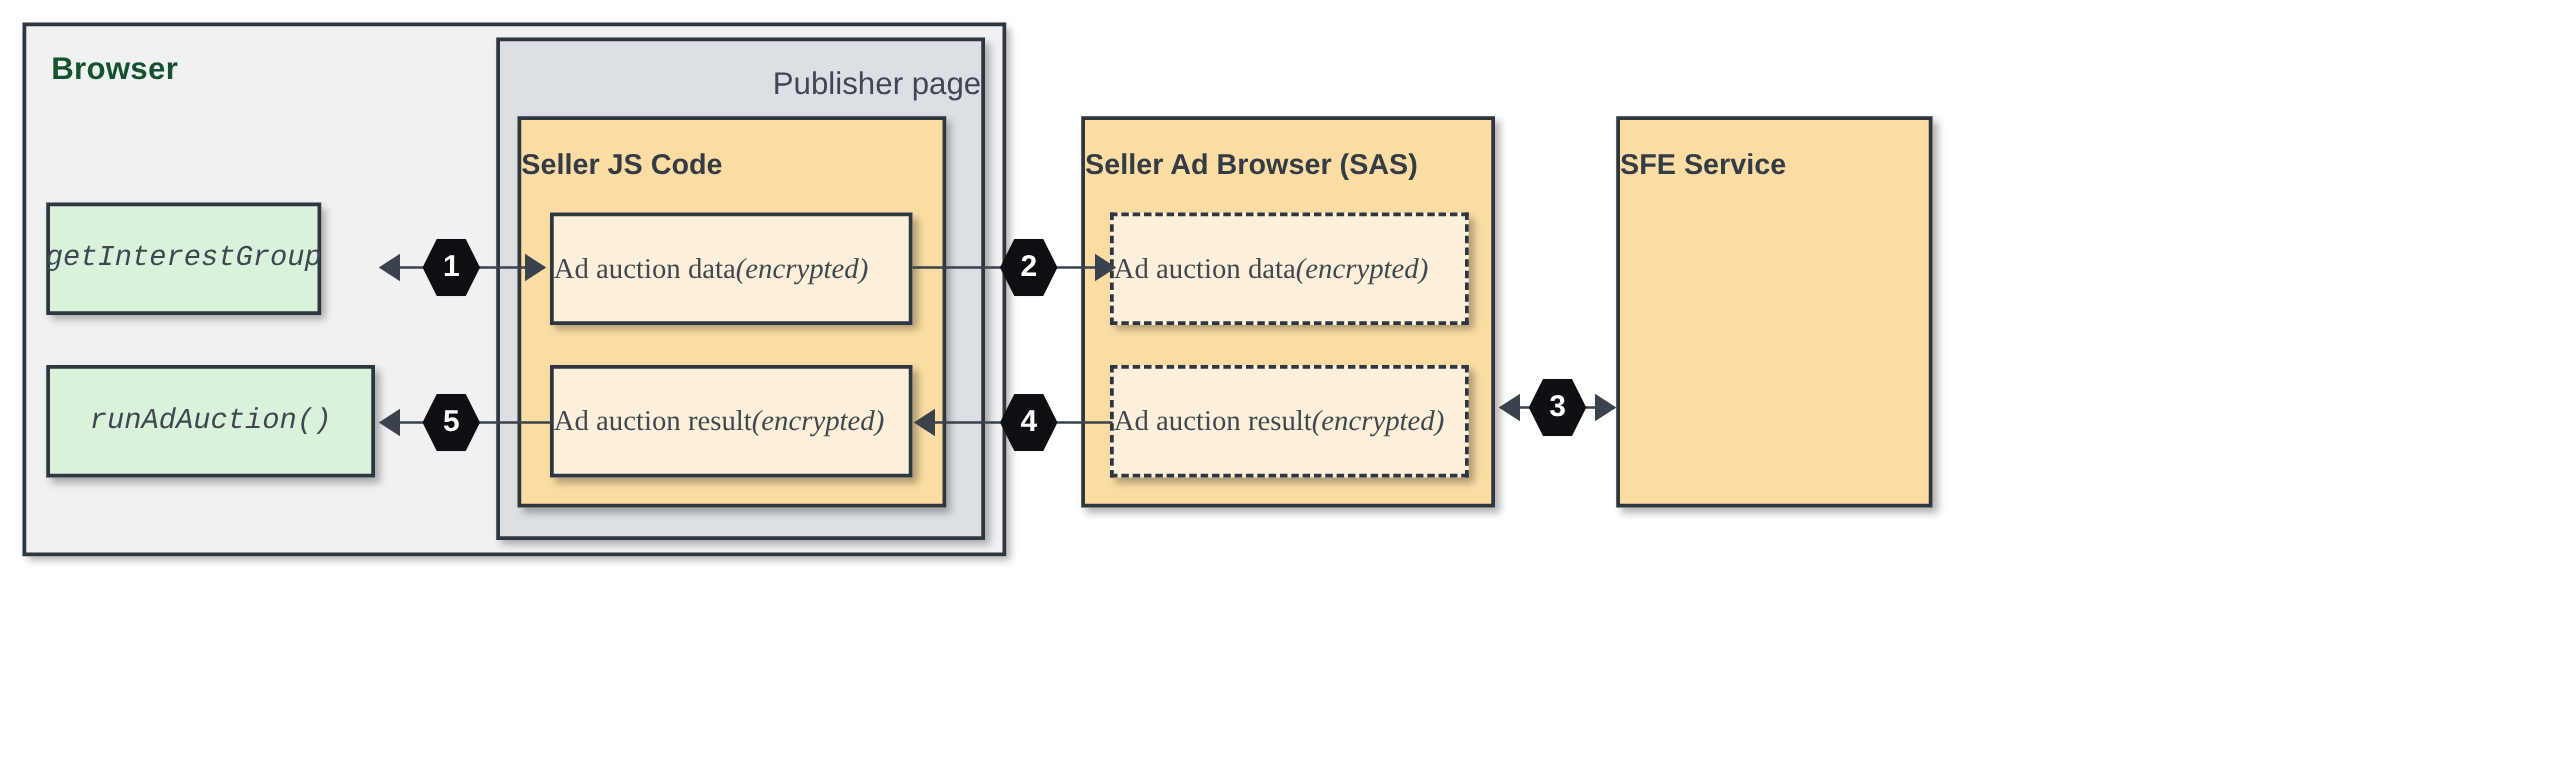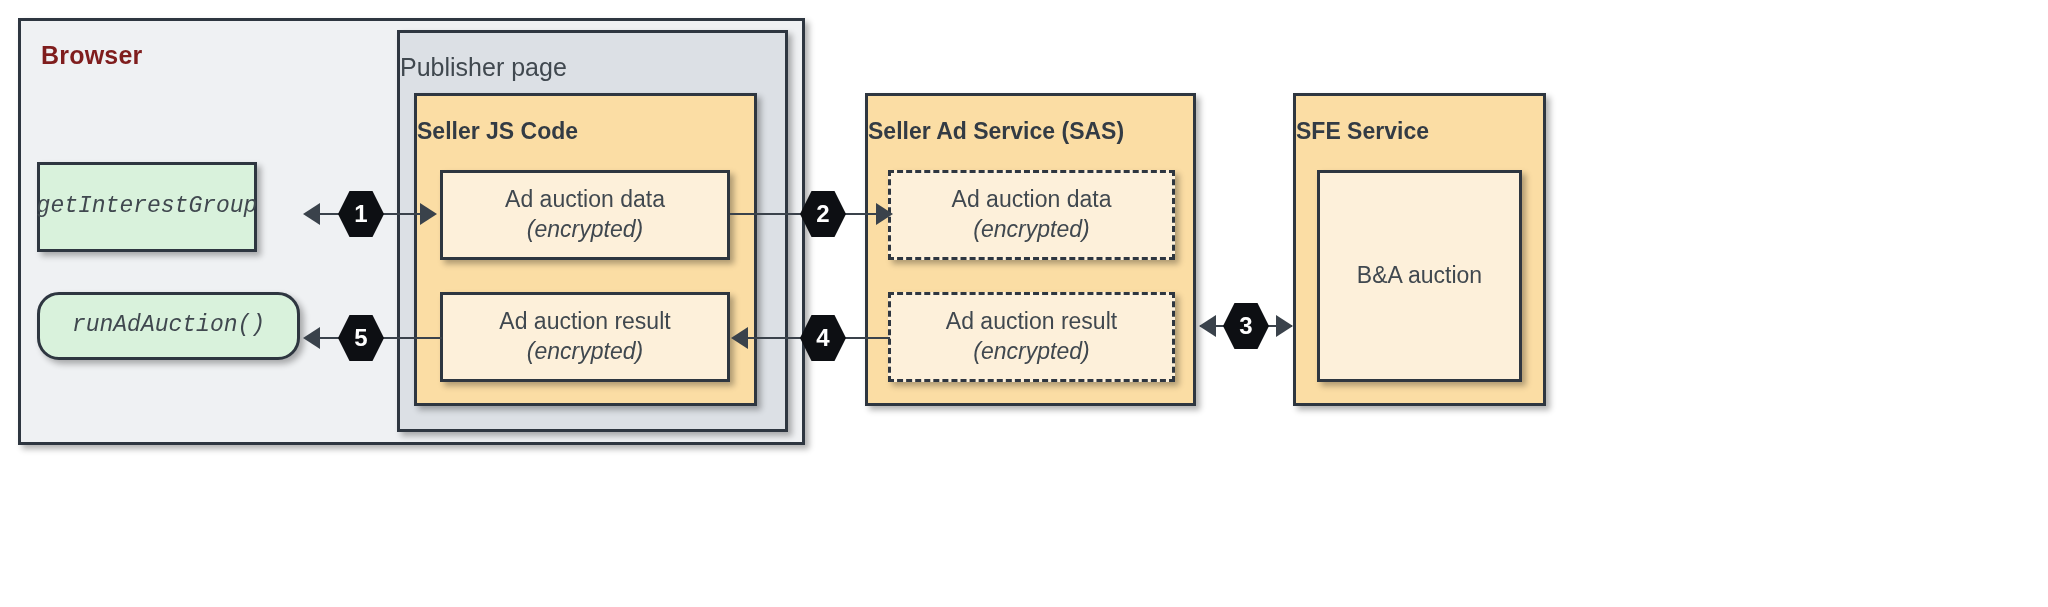--- a/index.html
+++ b/index.html
@@ -13,34 +13,34 @@
 
   
   .browser{
     left:18px;top:18px;width:787px;height:427px;
     background:#EFF1F3;
     border:3px solid #2E3640;
     box-shadow:4px 4px 6px rgba(0,0,0,0.30);
   }
   .browser-title{
     position:absolute;left:20px;top:20px;
-    font-size:25px;font-weight:bold;color:#7f1d1d;
+    font-size:25px;font-weight:bold;color:#14532d;
     letter-spacing:.2px;
   }
 
   
   .publisher{
     left:397px;top:30px;width:391px;height:402px;
     background:#DCE0E5;
     border:3px solid #2E3640;
     box-shadow:4px 4px 6px rgba(0,0,0,0.30);
   }
   .publisher-title{
     position:absolute;left:0;top:20px;width:100%;
-    text-align:left;font-size:25px;color:#40484F;
+    text-align:right;font-size:25px;color:#40484F;
   }
 
   
   .panel{
     background:#FBDDA4;
     border:3px solid #2E3640;
     box-shadow:4px 4px 6px rgba(0,0,0,0.30);
   }
   .panel-title{
     position:absolute;left:0;top:22px;width:100%;
@@ -48,23 +48,23 @@
   }
   .js-code{left:414px;top:93px;width:343px;height:313px;}
   .sas{left:865px;top:93px;width:331px;height:313px;}
   .sfe{left:1293px;top:93px;width:253px;height:313px;}
 
   
   .cream{
     background:#FDF0DA;
     border:3px solid #2E3640;
     box-shadow:4px 4px 6px rgba(0,0,0,0.30);
-    display:flex;flex-direction:column;
-    align-items:center;justify-content:center;
-    color:#40484F;font-size:23px;line-height:1.30;
+    display:flex;flex-direction:row;
+    align-items:center;
+    color:#40484F;font-size:23px;line-height:1.30;font-family:Liberation Serif, serif;
   }
   .cream.dashed{border-style:dashed;}
   .cream .it{font-style:italic;}
 
   .js-data   {left:440px;top:170px;width:290px;height:90px;}
   .js-result {left:440px;top:292px;width:290px;height:90px;}
   .sas-data  {left:888px;top:170px;width:287px;height:90px;}
   .sas-result{left:888px;top:292px;width:287px;height:90px;}
   .sfe-auction{left:1317px;top:170px;width:205px;height:212px;}
 
@@ -72,21 +72,21 @@
   .green{
     background:#D9F2DC;
     border:3px solid #2E3640;
     box-shadow:4px 4px 6px rgba(0,0,0,0.30);
     display:flex;flex-direction:column;
     align-items:center;justify-content:center;
     color:#40484F;font-size:23px;line-height:1.30;
     font-family:"Liberation Mono", monospace;font-style:italic;
   }
   .green-1{left:37px;top:162px;width:220px;height:90px;justify-content:center;}
-  .green-2{left:37px;top:292px;width:263px;height:68px;border-radius:22px;}
+  .green-2{left:37px;top:292px;width:263px;height:90px;}
 
   
   .line{position:absolute;background:#3A424B;height:2px;}
 
   
   .arrow{position:absolute;width:0;height:0;}
   .arrow-left{
     border-top:11px solid transparent;
     border-bottom:11px solid transparent;
     border-right:17px solid #3A424B;
@@ -118,21 +118,21 @@
 
   <div class="box publisher">
     <div class="publisher-title">Publisher page</div>
   </div>
 
   <div class="box panel js-code">
     <div class="panel-title">Seller JS Code</div>
   </div>
 
   <div class="box panel sas">
-    <div class="panel-title">Seller Ad Service (SAS)</div>
+    <div class="panel-title">Seller Ad Browser (SAS)</div>
   </div>
 
   <div class="box panel sfe">
     <div class="panel-title">SFE Service</div>
   </div>
 
   <div class="box green green-1">
     <span>getInterestGroup</span>
   </div>
   <div class="box green green-2">
@@ -150,23 +150,20 @@
 
   <div class="box cream dashed sas-data">
     <span>Ad auction data</span>
     <span class="it">(encrypted)</span>
   </div>
   <div class="box cream dashed sas-result">
     <span>Ad auction result</span>
     <span class="it">(encrypted)</span>
   </div>
 
-  <div class="box cream sfe-auction">
-    <span>B&amp;A auction</span>
-  </div>
 
   <div class="line" style="left:317px;top:213px;width:115px;"></div>
   <div class="arrow arrow-left" style="left:303px;top:203px;"></div>
   <div class="arrow arrow-right" style="left:420px;top:203px;"></div>
   <div class="hex" style="left:338px;top:191px;">
     <span>1</span>
   </div>
 
   <div class="line" style="left:730px;top:213px;width:160px;"></div>
   <div class="arrow arrow-right" style="left:876px;top:203px;"></div>

